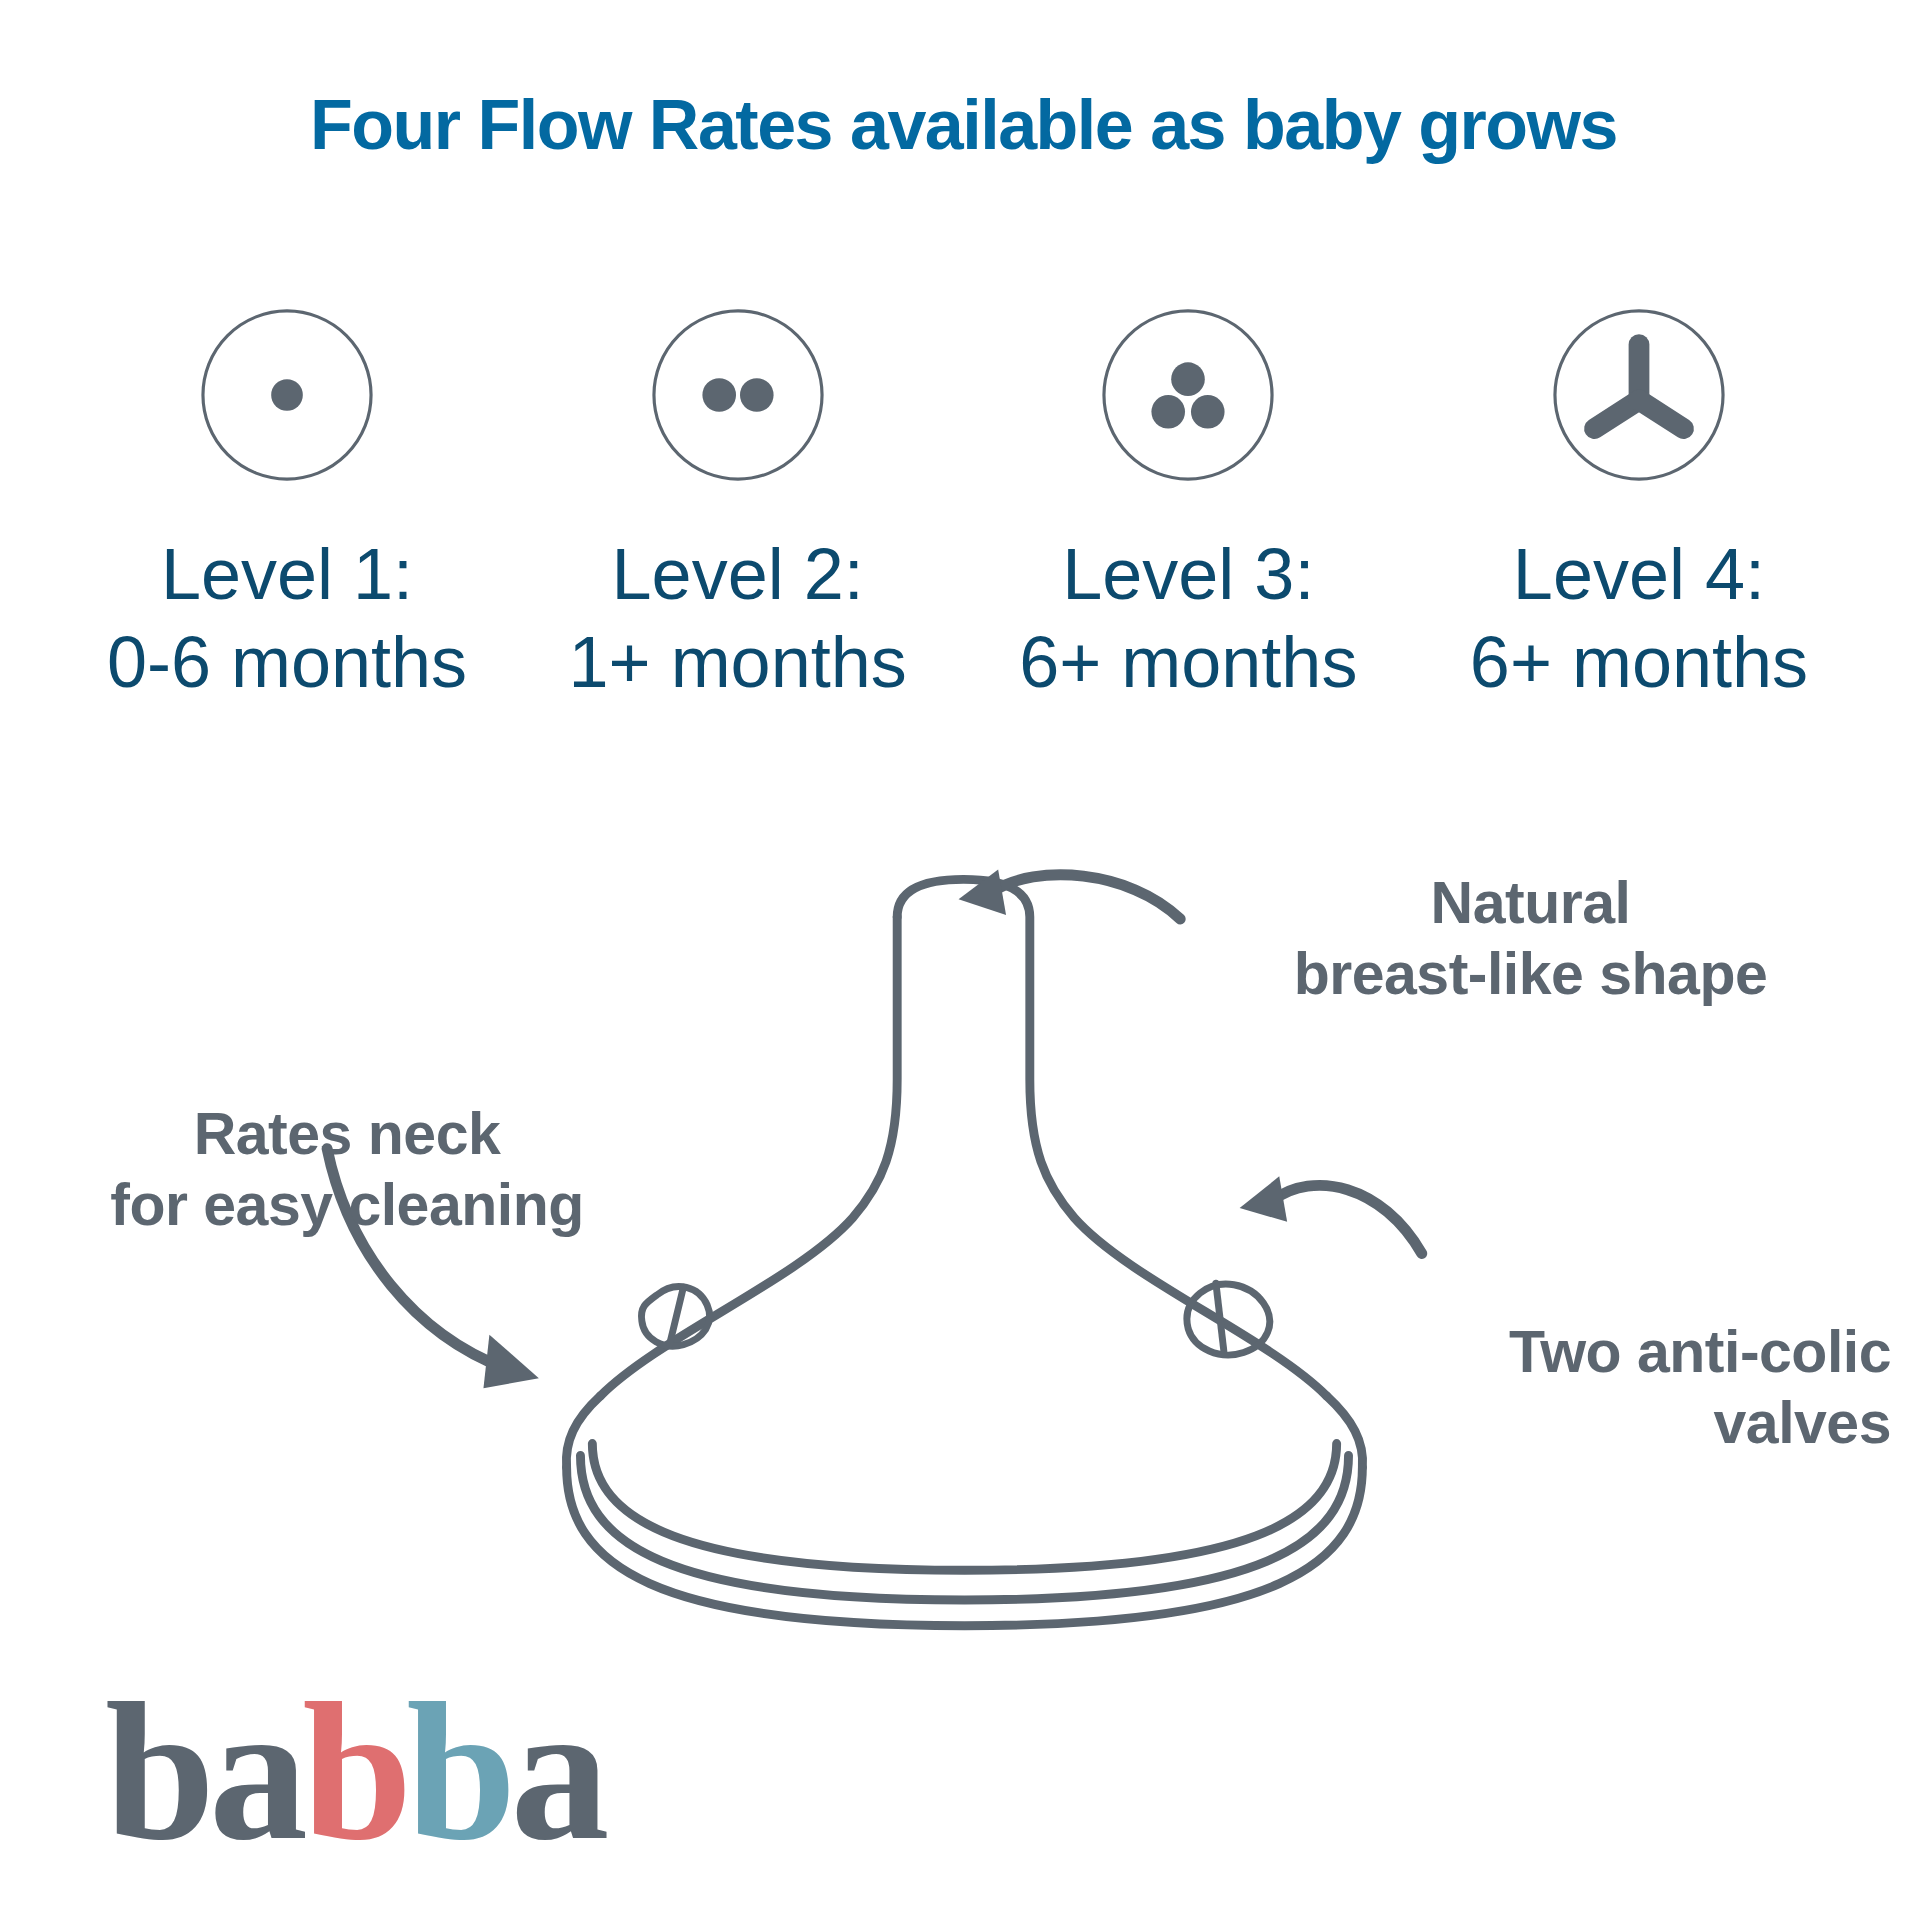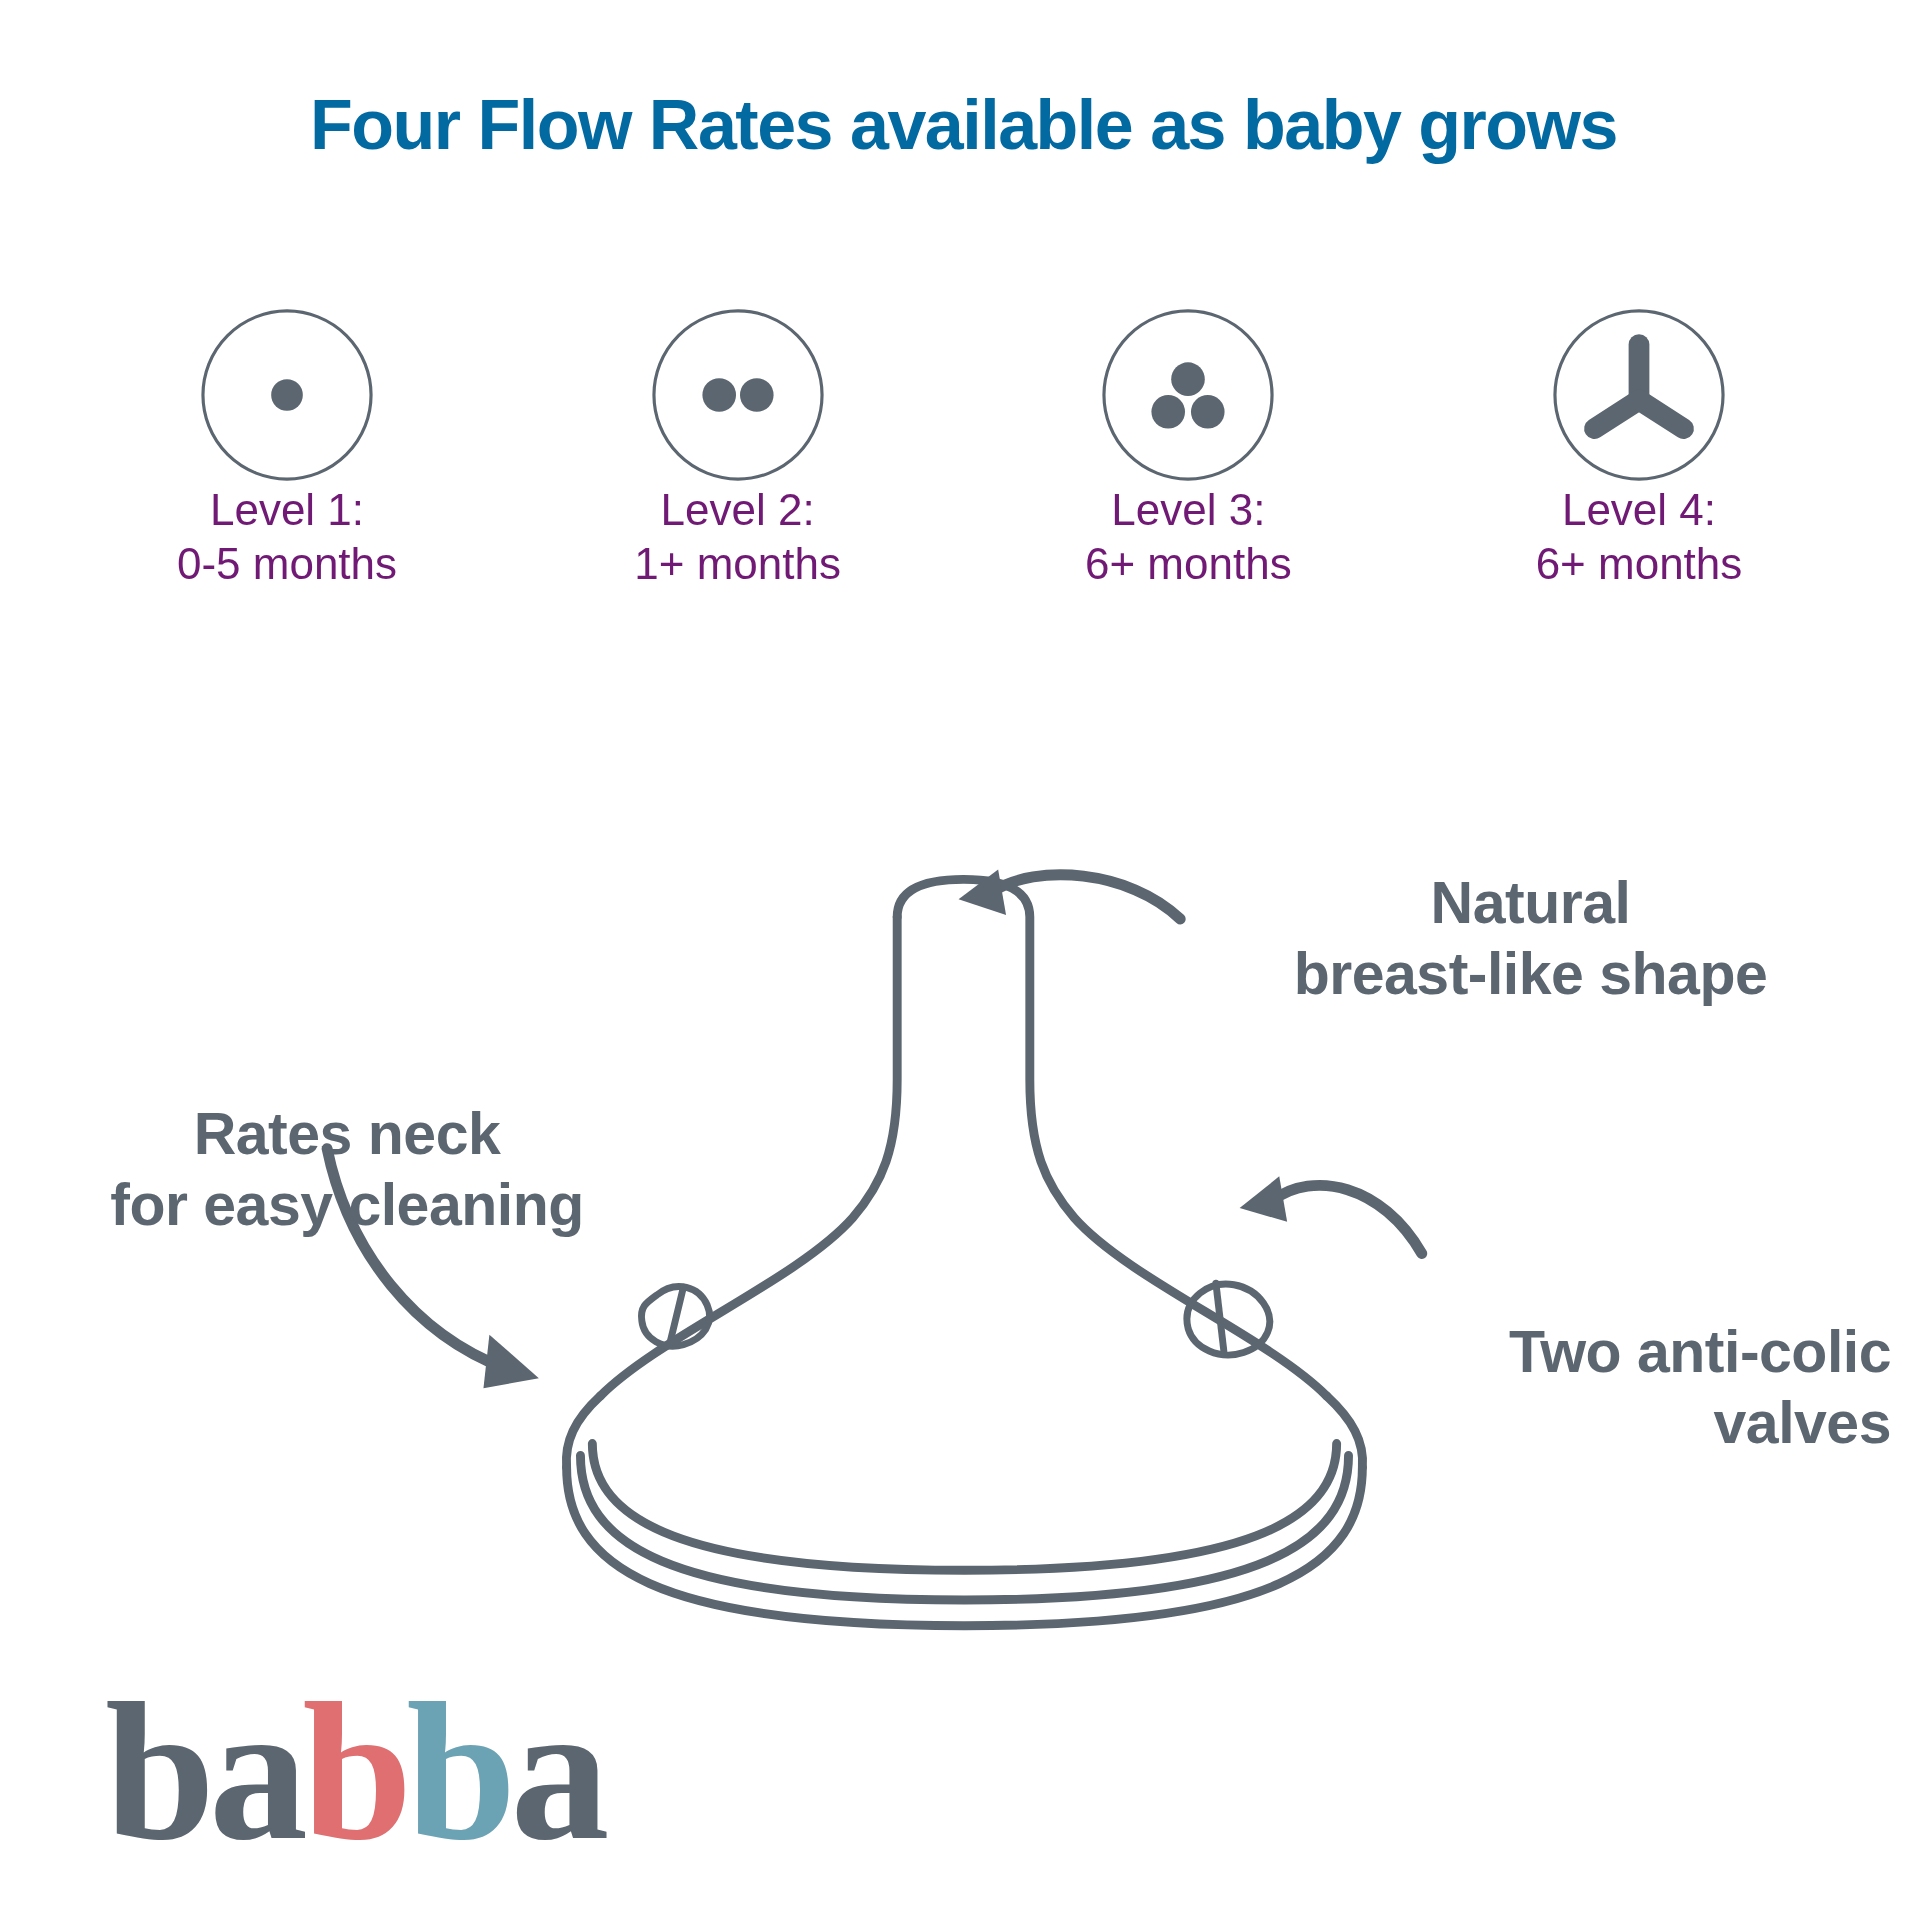--- a/index.html
+++ b/index.html
@@ -50,24 +50,25 @@
   }
   .flow-circle-wrap {
     width: 176px;
     height: 176px;
     position: relative;
   }
   .flow-circle-wrap svg {
     display: block;
   }
   .flow-label {
-    text-align: center;
-    font-size: 44px;
+    margin-top: 48px;
+    text-align: center;
+    font-size: 72px;
     font-weight: 300;
-    color: #701a75;
+    color: #0c4a6e;
     line-height: 1.22;
     white-space: pre-line;
   }
 
   
   #illustration {
     position: absolute;
     top: 822px;
     left: 0;
     width: 1927px;
@@ -128,21 +129,21 @@
 
   <div id="flow-row">
 
     <div class="flow-item">
       <div class="flow-circle-wrap">
         <svg width="176" height="176" viewBox="0 0 178 178">
           <circle cx="89" cy="89" r="85" fill="none" stroke="#5c6670" stroke-width="3.2"></circle>
           <circle cx="89" cy="89" r="16" fill="#5c6670"></circle>
         </svg>
       </div>
-      <div class="flow-label"><span>Level 1:</span><br><span>0-5 months</span></div>
+      <div class="flow-label"><span>Level 1:</span><br><span>0-6 months</span></div>
     </div>
 
     <div class="flow-item">
       <div class="flow-circle-wrap">
         <svg width="176" height="176" viewBox="0 0 178 178">
           <circle cx="89" cy="89" r="85" fill="none" stroke="#5c6670" stroke-width="3.2"></circle>
           <circle cx="70" cy="89" r="17" fill="#5c6670"></circle>
           <circle cx="108" cy="89" r="17" fill="#5c6670"></circle>
         </svg>
       </div>

